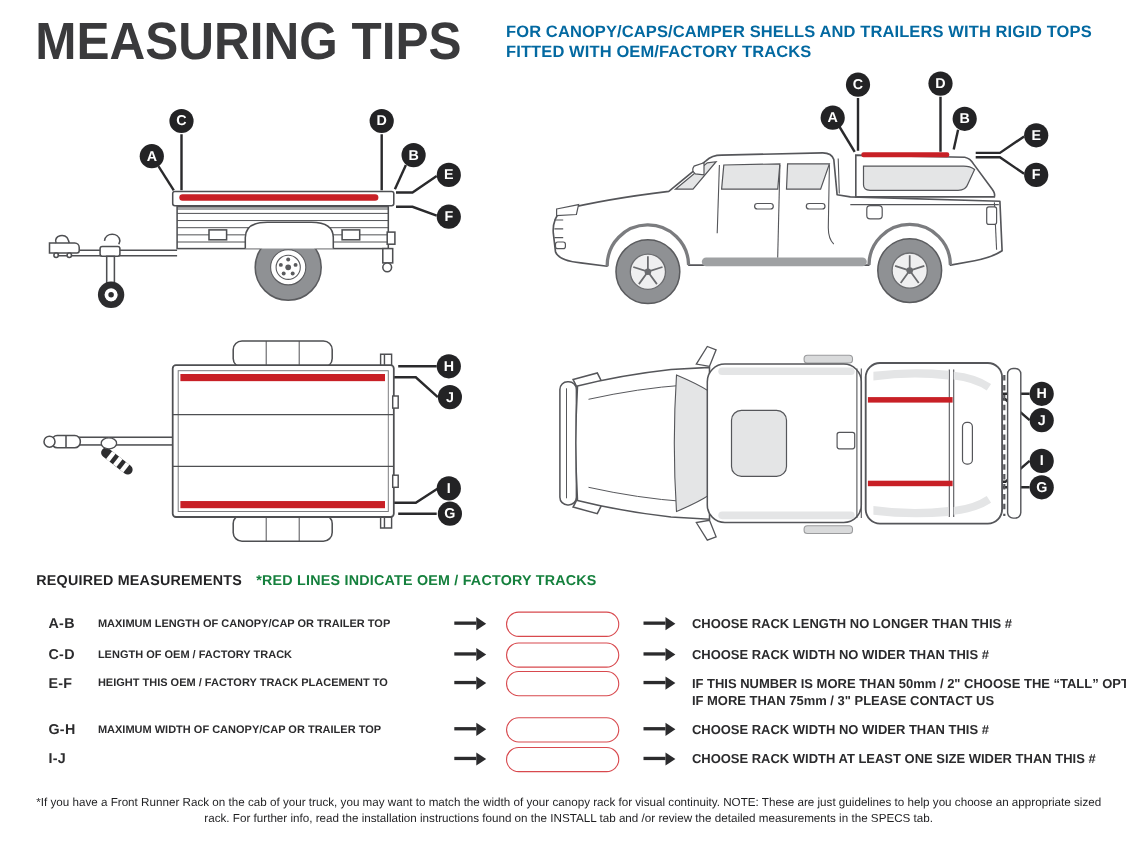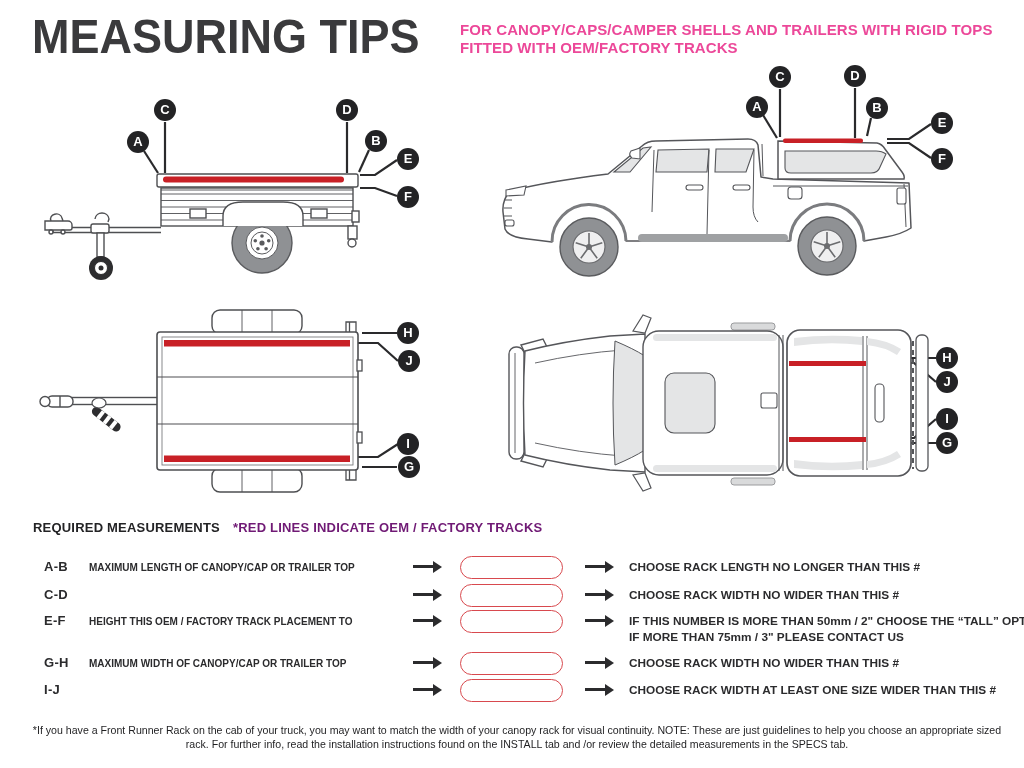--- a/index.html
+++ b/index.html
@@ -8,34 +8,34 @@
     font-family:"Liberation Sans",sans-serif;color:#2B2B2D;
   }
   .abs{position:absolute;}
   
   .title{
     left:32px;top:10px;font-size:45px;font-weight:700;letter-spacing:0px;
     color:#3A3A3C;white-space:nowrap;transform:scaleY(1.06);transform-origin:left top;
   }
   .subtitle{
     left:460px;top:21px;width:540px;font-size:15px;font-weight:700;
-    color:#ec4899;line-height:17.5px;letter-spacing:0.1px;
+    color:#0369a1;line-height:17.5px;letter-spacing:0.1px;
   }
   
   .drawing{position:absolute;}
   .drawing svg{position:absolute;left:0;top:0;}
   .badge{
     position:absolute;width:22px;height:22px;border-radius:50%;
     background:#232325;color:#fff;font-size:13px;font-weight:700;
     line-height:22px;text-align:center;
   }
   
   .legend{left:33px;top:520px;display:flex;gap:13px;font-size:13px;font-weight:700;}
   .legend .req{color:#232325;letter-spacing:0.2px;}
-  .legend .rednote{color:#701a75;letter-spacing:0.2px;}
+  .legend .rednote{color:#15803d;letter-spacing:0.2px;}
   
   .mrow{position:absolute;left:27px;width:990px;height:30px;margin-left:17px;}
   .mkey{position:absolute;left:0;top:1px;width:42px;font-size:13px;font-weight:700;color:#2B2B2D;letter-spacing:0.3px;}
   .mdesc{position:absolute;left:45px;top:2px;width:330px;font-size:10px;font-weight:700;line-height:15px;color:#2B2B2D;letter-spacing:0px;}
   .minstr{position:absolute;left:585px;top:2px;width:420px;font-size:11.8px;font-weight:700;line-height:15.5px;color:#2B2B2D;}
   .arrow{position:absolute;width:20px;height:3px;background:#2B2B2D;top:7px;}
   .arrow::after{
     content:"";position:absolute;right:-9px;top:-4.5px;
     border-left:9px solid #2B2B2D;border-top:6px solid transparent;border-bottom:6px solid transparent;
   }
@@ -282,20 +282,21 @@
   <span class="mkey">A-B</span>
   <span class="mdesc"><span>MAXIMUM  LENGTH OF CANOPY/CAP OR TRAILER TOP</span></span>
   <span class="arrow arrow1"></span>
   <span class="pill"></span>
   <span class="arrow arrow2"></span>
   <span class="minstr"><span>CHOOSE RACK LENGTH NO LONGER THAN THIS #</span></span>
 </div>
 
 <div class="mrow" style="top:586px">
   <span class="mkey">C-D</span>
+  <span class="mdesc"><span>LENGTH OF OEM / FACTORY TRACK</span></span>
   <span class="arrow arrow1"></span>
   <span class="pill"></span>
   <span class="arrow arrow2"></span>
   <span class="minstr"><span>CHOOSE RACK WIDTH NO WIDER THAN THIS #</span></span>
 </div>
 
 <div class="mrow" style="top:612px;height:44px">
   <span class="mkey">E-F</span>
   <span class="mdesc">
     <div>HEIGHT THIS OEM / FACTORY TRACK PLACEMENT TO</div>

